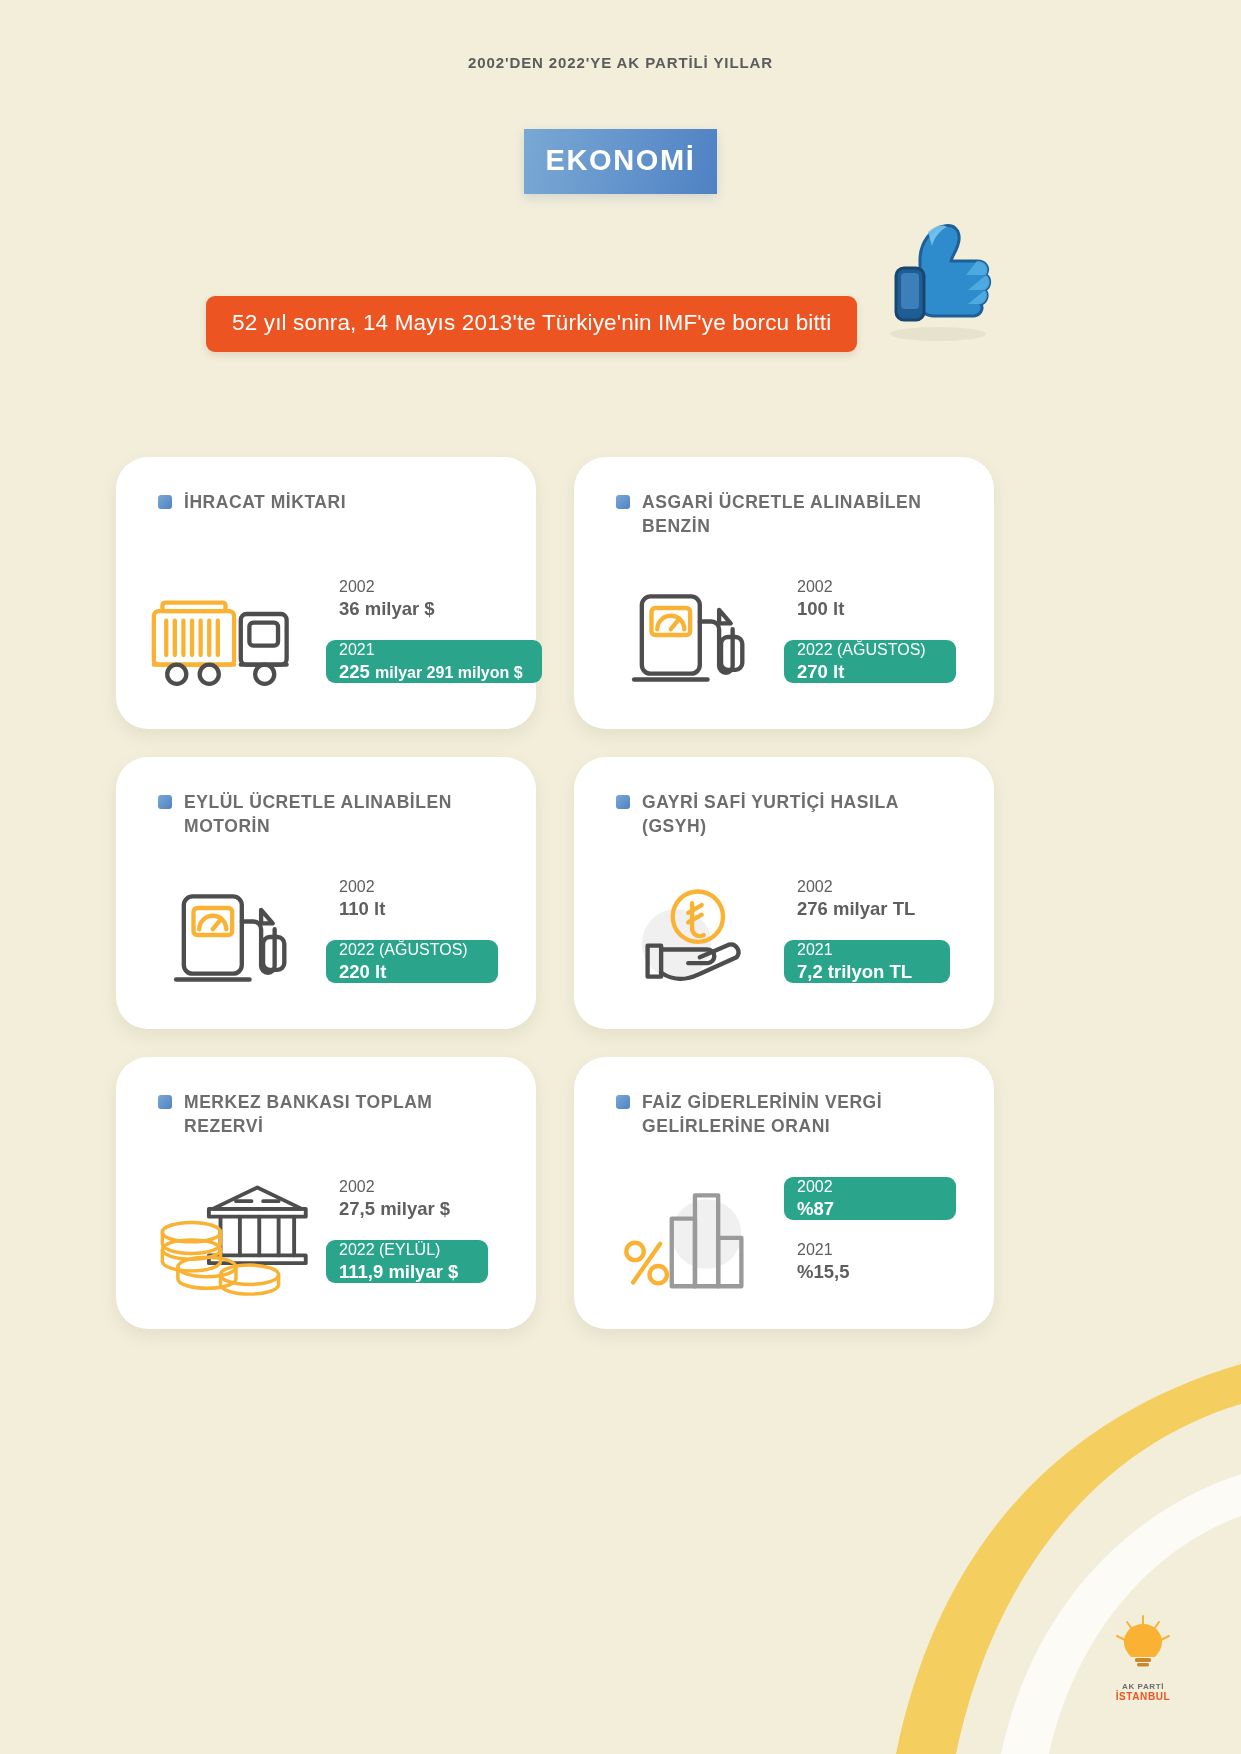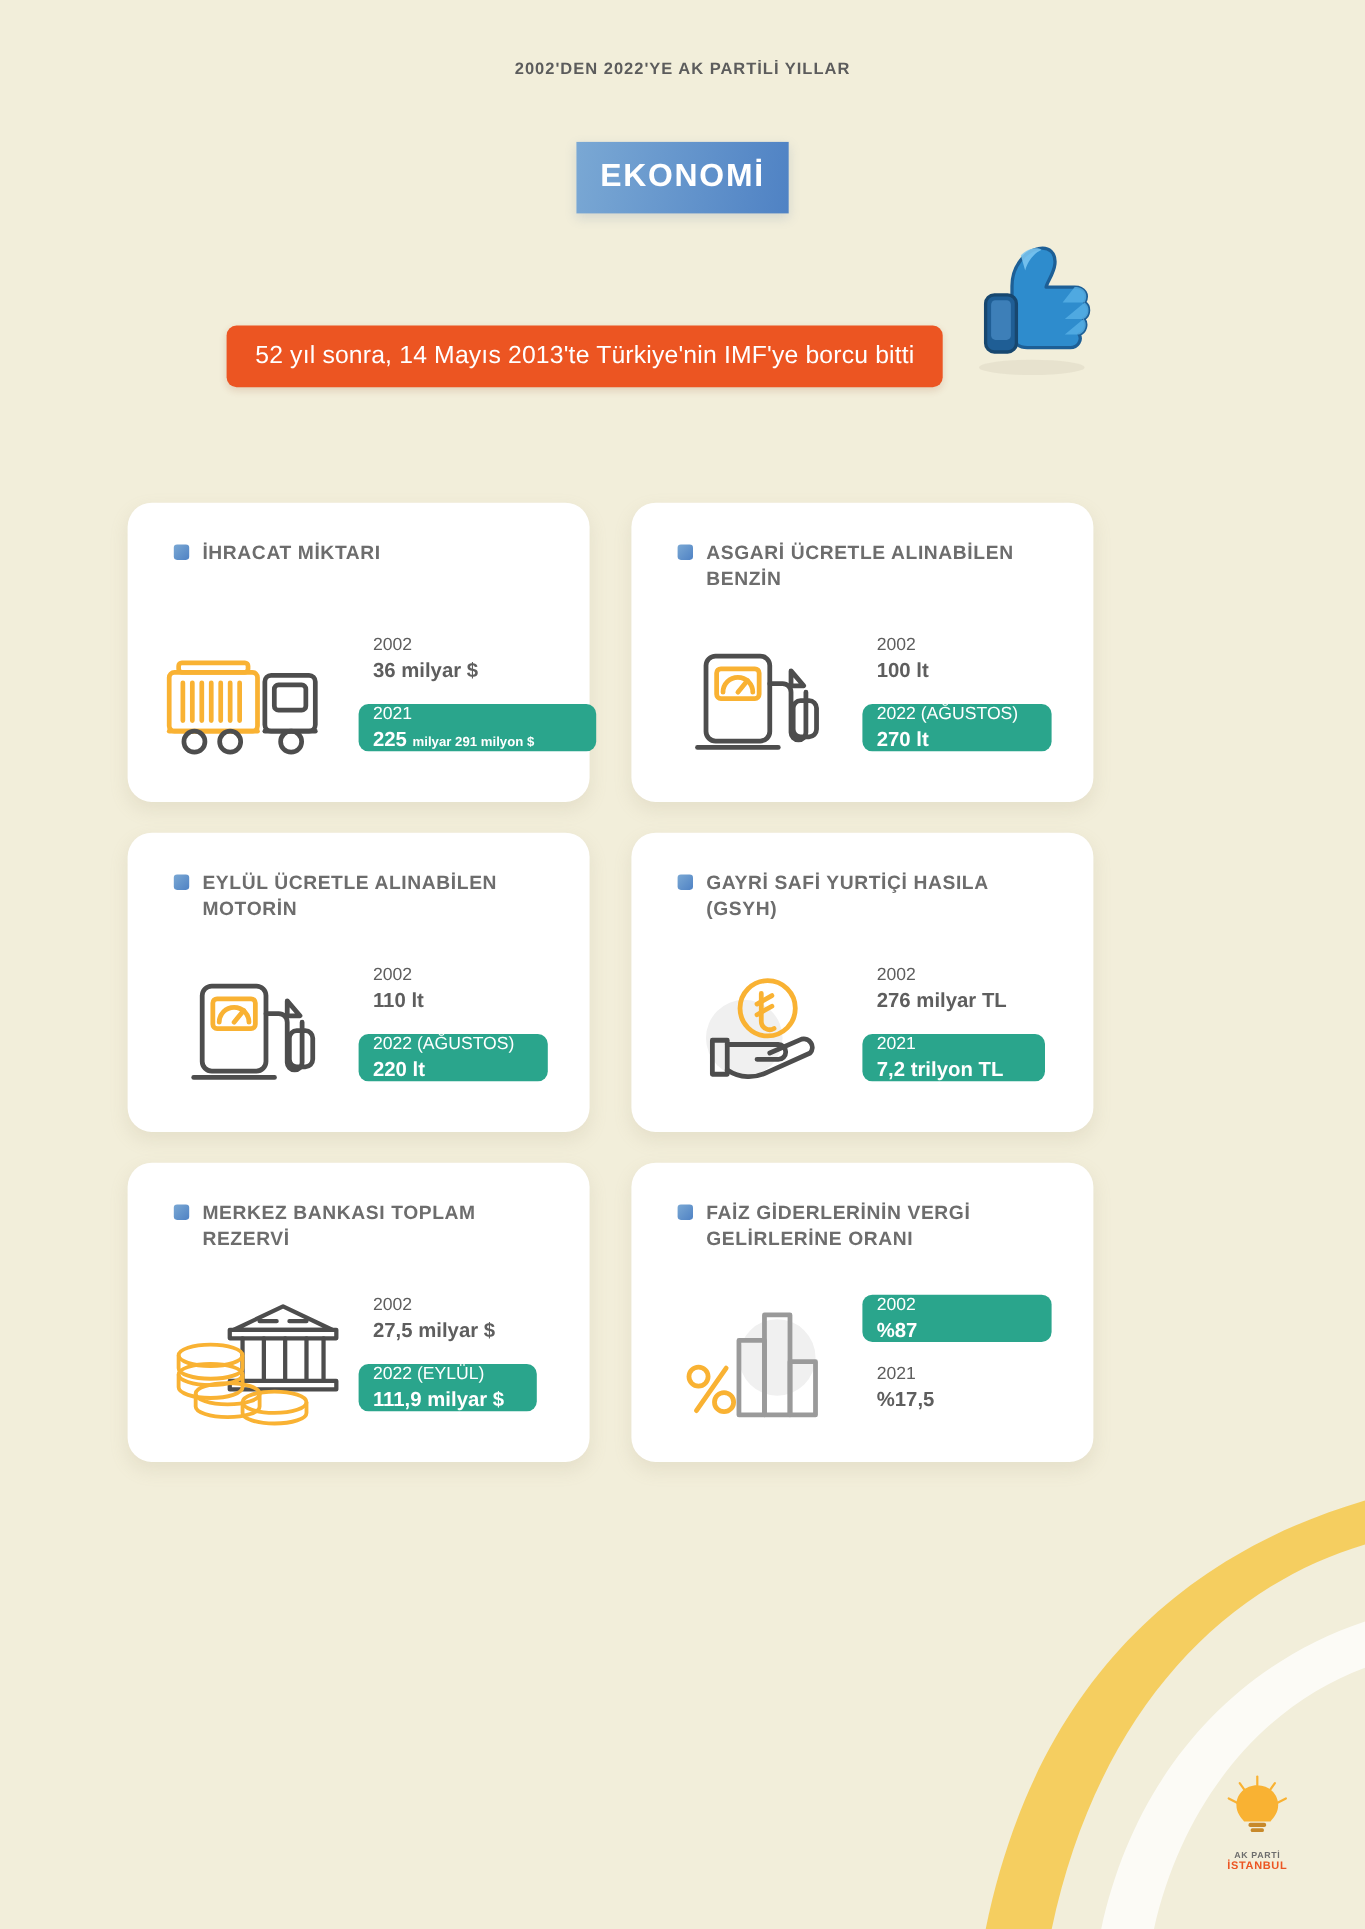--- a/index.html
+++ b/index.html
@@ -87,21 +87,21 @@
     left: 116px;
     top: 457px;
     width: 1010px;
     display: grid;
     grid-template-columns: 420px 420px;
     column-gap: 38px;
     row-gap: 28px;
   }
   .card {
     background: #ffffff;
-    border-radius: 22px;
+    border-radius: 32px;
     box-shadow: 0 7px 16px rgba(160,150,120,.16);
     padding: 34px 28px 30px 42px;
     height: 272px;
     position: relative;
   }
   .card-title {
     display: flex;
     align-items: flex-start;
     gap: 12px;
     font-size: 17.5px;
@@ -160,21 +160,21 @@
   .bar-new  { background: #2aa58c; }
 
   .stat .outside {
     display: flex;
     flex-direction: column;
     justify-content: center;
     padding-left: 13px;
   }
   .yr      { font-size: 16px; font-weight: 400; line-height: 1.25; }
   .val     { font-size: 18.5px; font-weight: 700; line-height: 1.25; }
-  .val .sm { font-size: 12px; font-weight: 700; }
+  .val .sm { font-size: 16px; font-weight: 700; }
   .dark    { color: #5e5e5e; }
   .light   { color: #ffffff; }
 
   
   .logo {
     position: absolute;
     right: 52px;
     bottom: 52px;
     width: 92px;
     text-align: center;
@@ -448,21 +448,21 @@
         <div class="stat">
           <div class="bar bar-new" style="width:172px">
             <span class="yr light">2002</span>
             <span class="val light">%87</span>
           </div>
         </div>
         <div class="stat">
           <div class="bar bar-old" style="width:30px"></div>
           <div class="outside">
             <span class="yr dark">2021</span>
-            <span class="val dark">%17,5</span>
+            <span class="val dark">%15,5</span>
           </div>
         </div>
       </div>
     </div>
   </div>
 
 </div>
 
 <div class="swoosh-wrap">
   <svg viewBox="0 0 420 430" width="420" height="430" aria-hidden="true">

